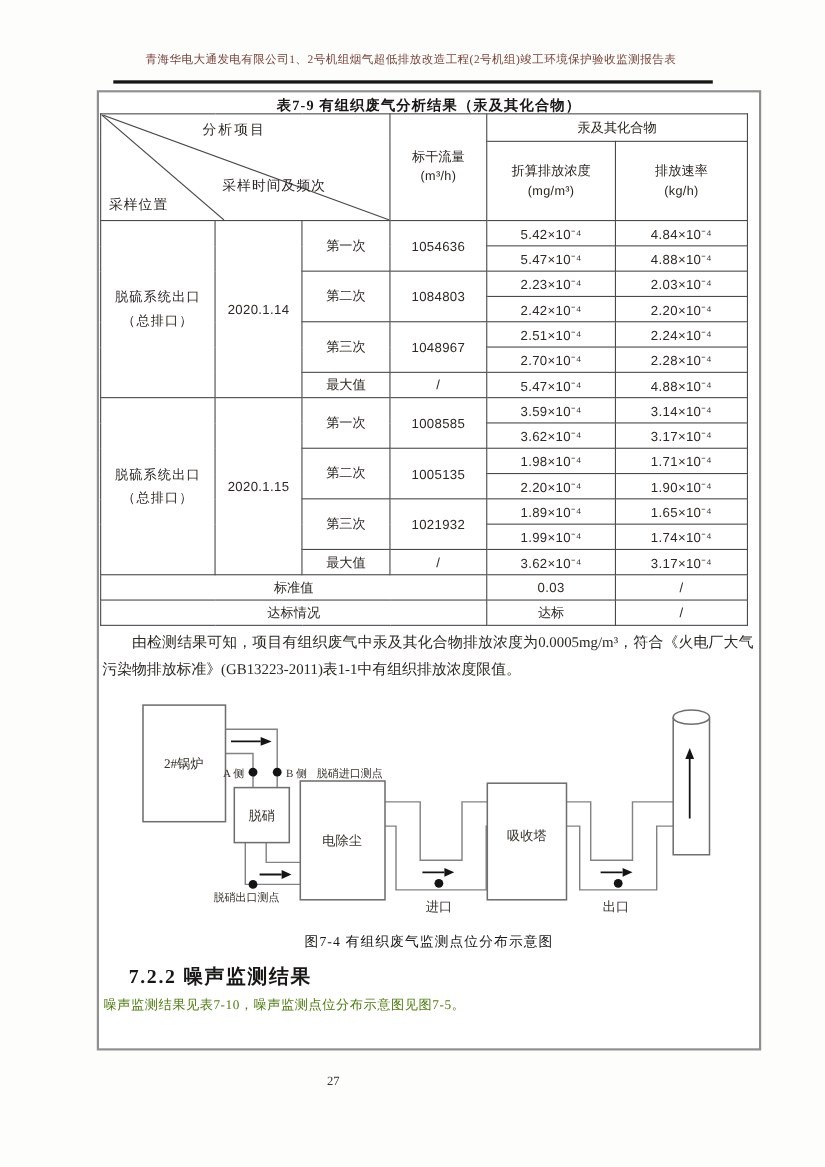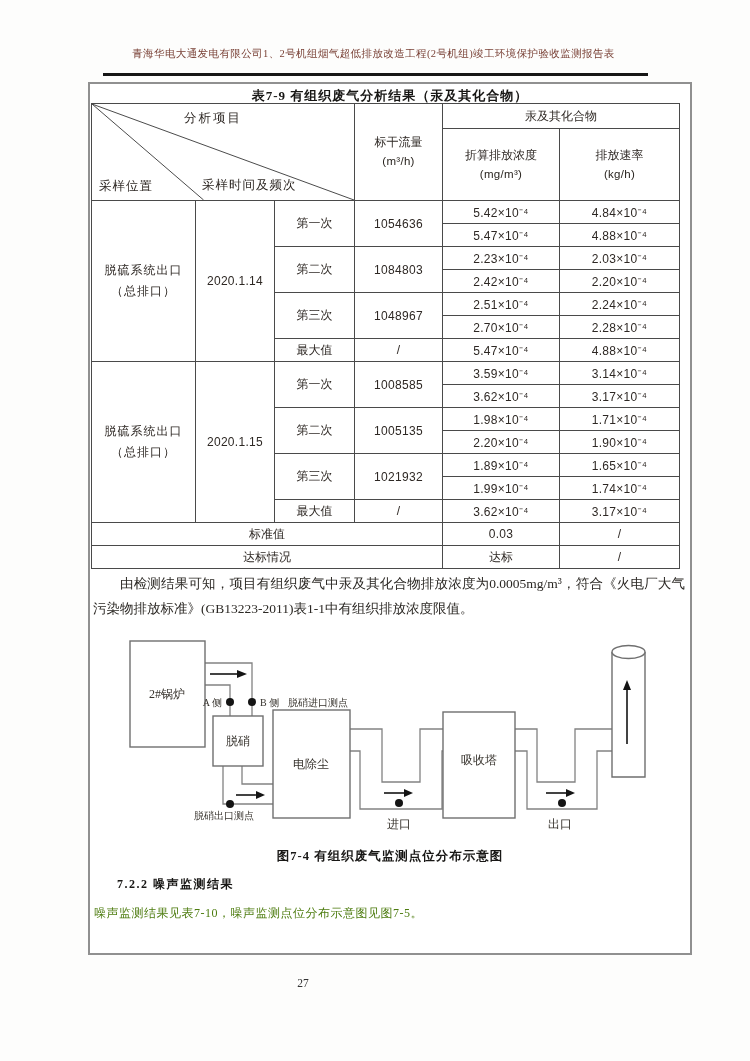--- a/index.html
+++ b/index.html
@@ -16,29 +16,29 @@
   table.an td{border:1px solid #4a4a4a;text-align:center;vertical-align:middle;
        font-size:12px;color:#2e2824;padding:0;overflow:hidden;}
   tr.hr1{height:25px} tr.hr2{height:72px} tr.dr{height:23px}
   .num{font-family:Liberation Sans, sans-serif;color:#1b2230;letter-spacing:.3px;}
   .unit{font-size:11.5px;line-height:17px;color:#29241f;}
   .hcell div{line-height:19px;}
   .diag{position:relative;}
   .diag svg.dlines{position:absolute;inset:0;width:100%;height:100%;}
   .d-top{position:absolute;top:6px;left:92px;font-size:12.5px;letter-spacing:2px;text-align:center;}
   .d-bl{position:absolute;bottom:5px;left:7px;font-size:12.5px;letter-spacing:1px;}
-  .d-bm{position:absolute;bottom:6px;left:110px;font-size:12.5px;letter-spacing:1px;}
+  .d-bm{position:absolute;bottom:22px;left:110px;font-size:12.5px;letter-spacing:1px;}
   .loc div{line-height:21px;letter-spacing:1px;}
   .para{position:absolute;top:487px;left:3px;width:592px;margin:0;font-size:13.5px;
        line-height:25px;text-indent:2em;text-align:justify;color:#2b2824;}
   svg.diagram{position:absolute;top:548px;left:0;}
   .caption{position:absolute;top:764px;left:0;width:100%;text-align:center;
-       font-weight:bold;font-size:12.5px;color:#181715;letter-spacing:1px;}
+       font-weight:normal;font-size:12.5px;color:#181715;letter-spacing:1px;}
   .sec-heading{position:absolute;top:792px;left:27px;font-weight:bold;
-       font-size:12px;color:#181715;letter-spacing:1.5px;}
+       font-size:18px;color:#181715;letter-spacing:1.5px;}
   .sec-body{position:absolute;top:821px;left:4px;font-size:12px;color:#4d7c0f;letter-spacing:.5px;}
   .page-num{position:absolute;top:977px;left:0;width:606px;text-align:center;
        font-size:11.5px;color:#333;}
   svg text{font-family:"Liberation Serif","DejaVu Serif",serif;fill:#36322c;}
 </style>
 </head>
 <body>
 
 <div>
 

